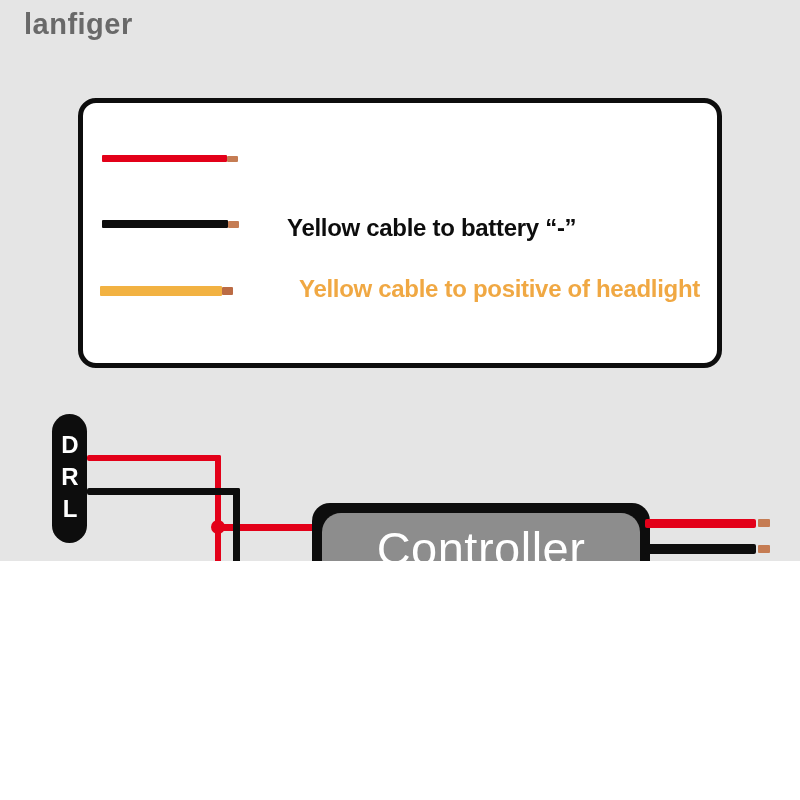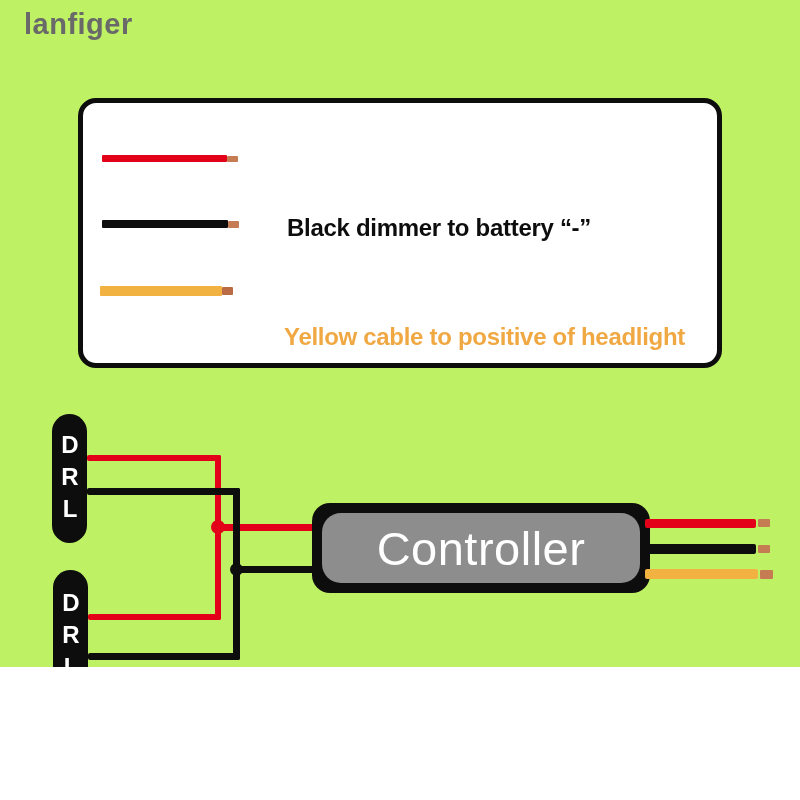--- a/index.html
+++ b/index.html
@@ -1,20 +1,20 @@
 <!DOCTYPE html>
 <html><head>
 <meta charset="utf-8">
 <style>
   html, body { margin: 0; padding: 0; background: #ffffff; }
   .page {
     position: relative;
     width: 800px;
-    height: 667px;
-    background: #bef264;
+    height: 561px;
+    background: #e5e5e5;
     overflow: hidden;
     font-family: "Liberation Sans", "DejaVu Sans", sans-serif;
     text-decoration: underline;
   }
   .abs { position: absolute; }
 
   
   .watermark {
     left: 24px; top: 8px;
     font-size: 29px;
@@ -106,25 +106,25 @@
 
   <div class="abs watermark">lanfiger</div>
 
   <div class="abs legend-box">
 
     <div class="abs legend-wire wire-red" style="left:19px; top:52px; width:125px; height:7px;"></div>
     <div class="abs legend-tip tip-copper" style="left:144px; top:53px; width:11px; height:6px;"></div>
 
     <div class="abs legend-wire wire-black" style="left:19px; top:117px; width:126px; height:8px;"></div>
     <div class="abs legend-tip tip-copper" style="left:145px; top:118px; width:11px; height:7px;"></div>
-    <div class="abs legend-label label-black" style="left:204px; top:111px;">Black dimmer to battery “-”</div>
+    <div class="abs legend-label label-black" style="left:204px; top:111px;">Yellow cable to battery “-”</div>
 
     <div class="abs legend-wire wire-yellow" style="left:17px; top:183px; width:122px; height:10px;"></div>
     <div class="abs legend-tip tip-copper-dark" style="left:139px; top:184px; width:11px; height:8px;"></div>
-    <div class="abs legend-label label-yellow" style="left:201px; top:171px;margin-top:48px;">
+    <div class="abs legend-label label-yellow" style="left:216px; top:171px;">
       <div class="line1">Yellow cable to positive of headlight</div>
     </div>
   </div>
 
   <div class="abs drl-pill" style="left:52px; top:414px; height:129px;">
     <span class="drl-label">DRL</span>
   </div>
   <div class="abs drl-pill" style="left:53px; top:570px; height:133px;">
     <span class="drl-label">DRL</span>
   </div>

